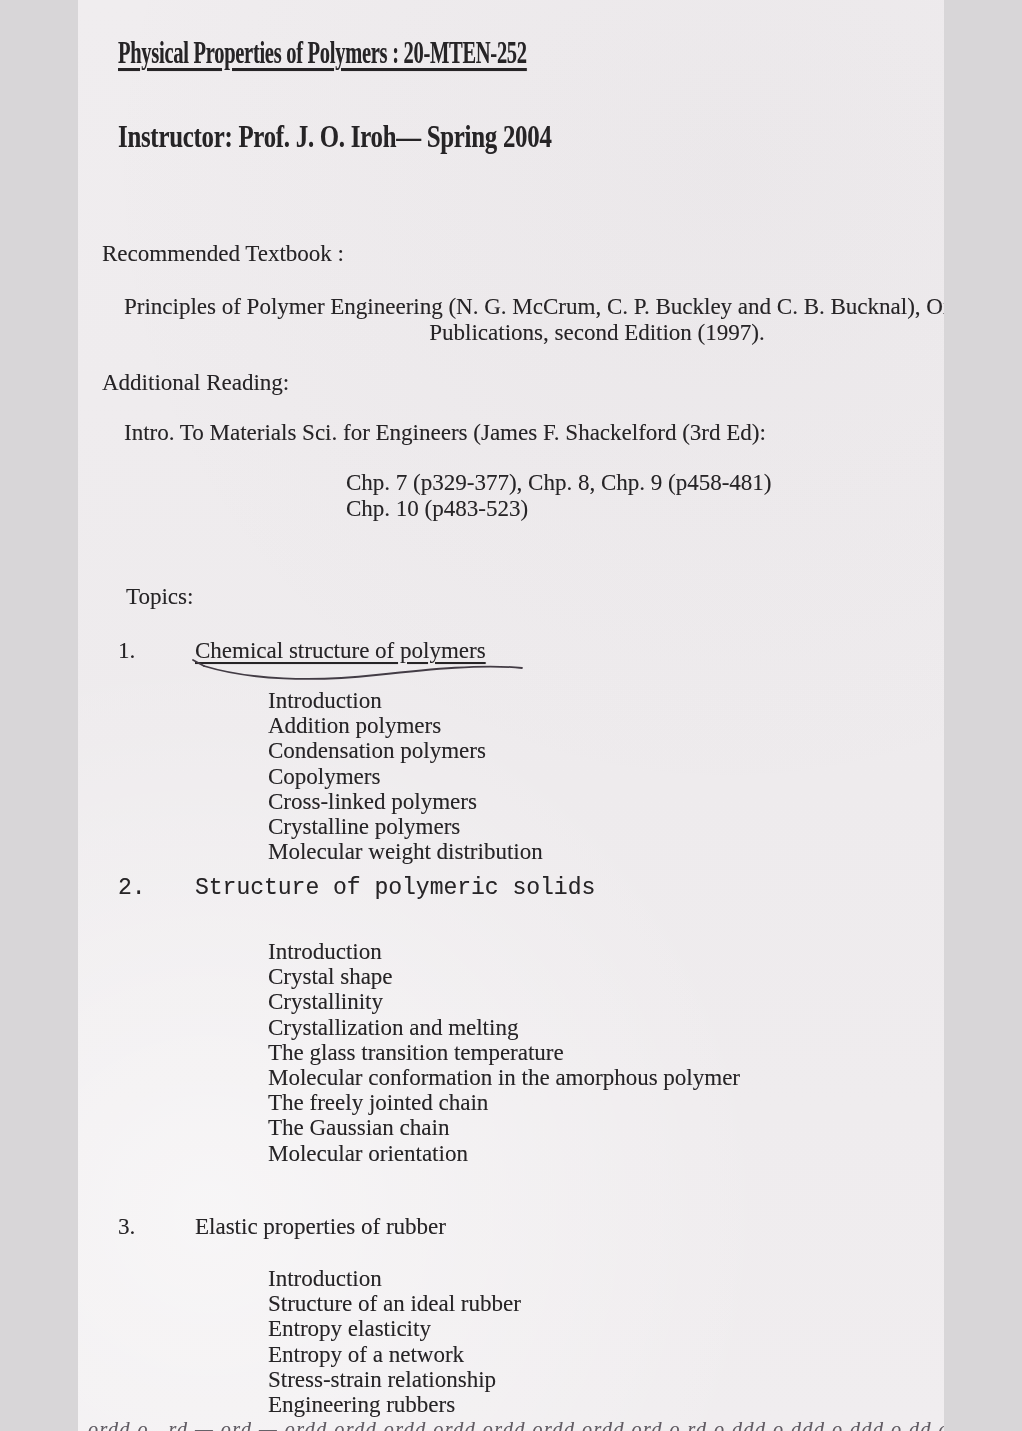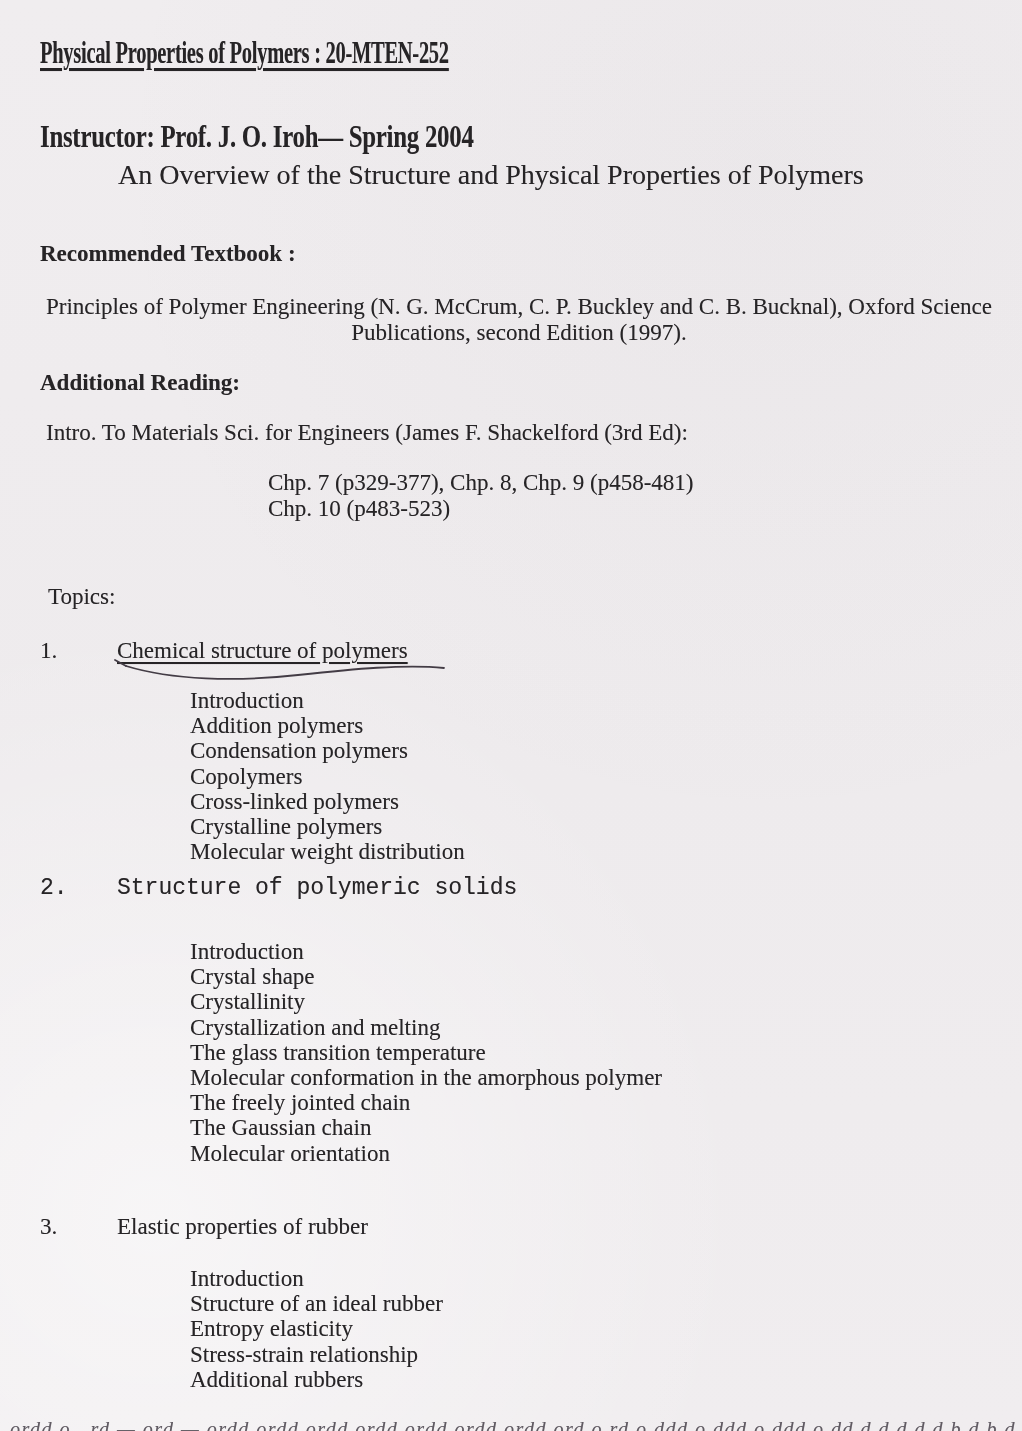--- a/index.html
+++ b/index.html
@@ -2,21 +2,21 @@
 <html style="--color-paper: #f0edef; --color-ink: #262426; --color-pen: #433c45;"><head>
 <meta charset="utf-8">
 <style>
   html, body {
     margin: 0;
     padding: 0;
     background: #d8d6d8;
   }
   .page {
     position: relative;
-    width: 1022px;
+    width: 866px;
     height: 1431px;
     margin: 0 auto;
     overflow: hidden;
     background:
       radial-gradient(circle at 75% 12%, rgba(120,110,120,0.04), transparent 45%),
       radial-gradient(circle at 15% 85%, rgba(255,255,255,0.5), transparent 40%),
       linear-gradient(180deg, var(--color-paper, #f0edef) 0%, #eeebed 55%, var(--color-paper, #f0edef) 100%);
     font-family: "Liberation Serif", "DejaVu Serif", serif;
     color: var(--color-ink, #262426);
     text-shadow: 0.2px 0.2px 0.5px rgba(70,64,70,0.35);
@@ -43,23 +43,23 @@
     white-space: nowrap;
     transform: scaleX(0.80);
     transform-origin: left top;
   }
   .overview {
     left: 118px; top: 159px;
     font-size: 28px;
     white-space: nowrap;
   }
   .section-label {
-    left: 40px;
-    font-size: 23px;
-    font-weight: bold;
+    left: 24px;
+    font-size: 23px;
+    font-weight: normal;
     white-space: nowrap;
   }
   .rec-label { top: 241px; }
   .add-label { top: 370px; }
   .body-text {
     font-size: 23px;
     line-height: 26px;
     text-align: center;
   }
   .rec-text {
@@ -132,21 +132,20 @@
 </style>
 </head>
 <body>
 
 <div class="page">
 
   <h1 class="abs course-title">Physical Properties of Polymers : 20-MTEN-252</h1>
 
   <h2 class="abs instructor">Instructor: Prof. J. O. Iroh— Spring 2004</h2>
 
-  <div class="abs overview">An Overview of the Structure and Physical Properties of Polymers</div>
 
   <div class="abs section-label rec-label">Recommended Textbook :</div>
 
   <p class="abs body-text rec-text" style="margin:0">Principles of Polymer Engineering (N. G. McCrum, C. P. Buckley and C. B. Bucknal), Oxford Science Publications, second Edition (1997).</p>
 
   <div class="abs section-label add-label">Additional Reading:</div>
 
   <div class="abs body-text add-text">Intro. To Materials Sci. for Engineers (James F. Shackelford (3rd Ed):</div>
 
   <div class="abs chapters">
@@ -188,19 +187,20 @@
     <div>Molecular orientation</div>
   </div>
 
   <div class="abs topic-row topic-3">
     <span class="num">3.</span><span>Elastic properties of rubber</span>
   </div>
   <div class="abs subtopics subs-3">
     <div>Introduction</div>
     <div>Structure of an ideal rubber</div>
     <div>Entropy elasticity</div>
+    <div>Entropy of a network</div>
     <div>Stress-strain relationship</div>
-    <div>Additional rubbers</div>
+    <div>Engineering rubbers</div>
   </div>
 
   <div class="abs bottom-cutoff">ordd o , rd — ord — ordd ordd ordd ordd ordd ordd ordd ord o rd o ddd o ddd o ddd o dd d d d d d b d b d b b s d s d</div>
 
 </div>
 
 </body></html>

